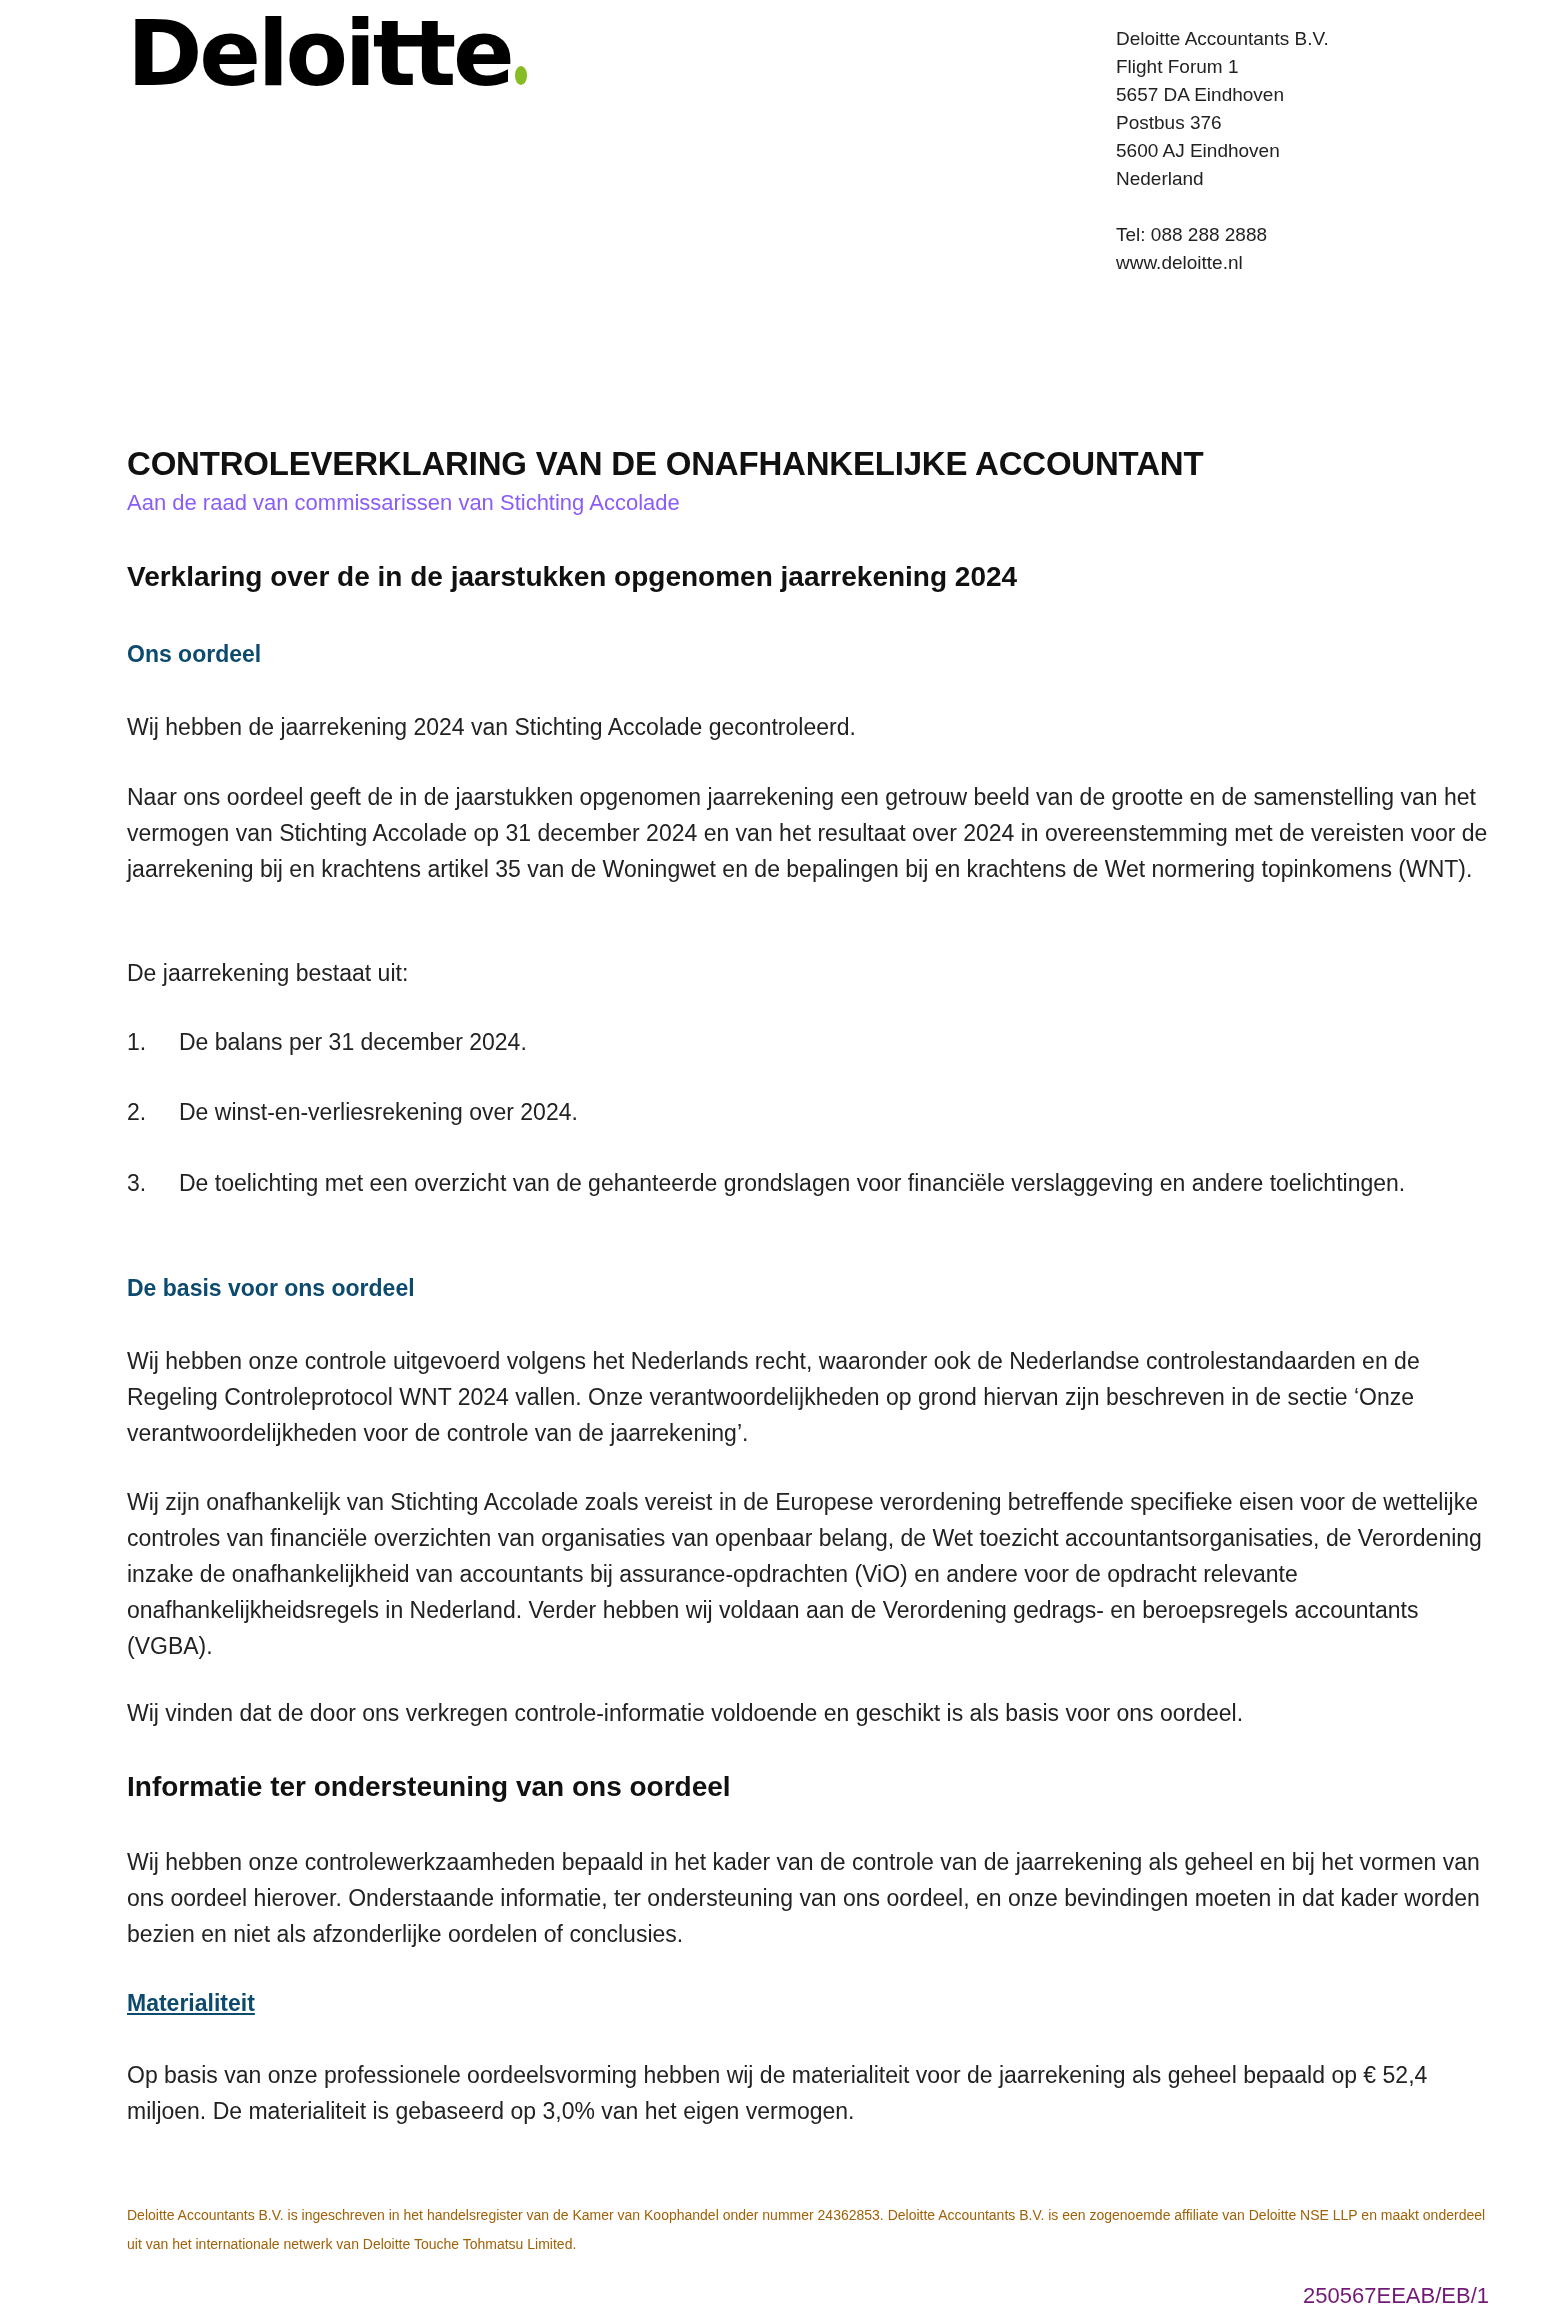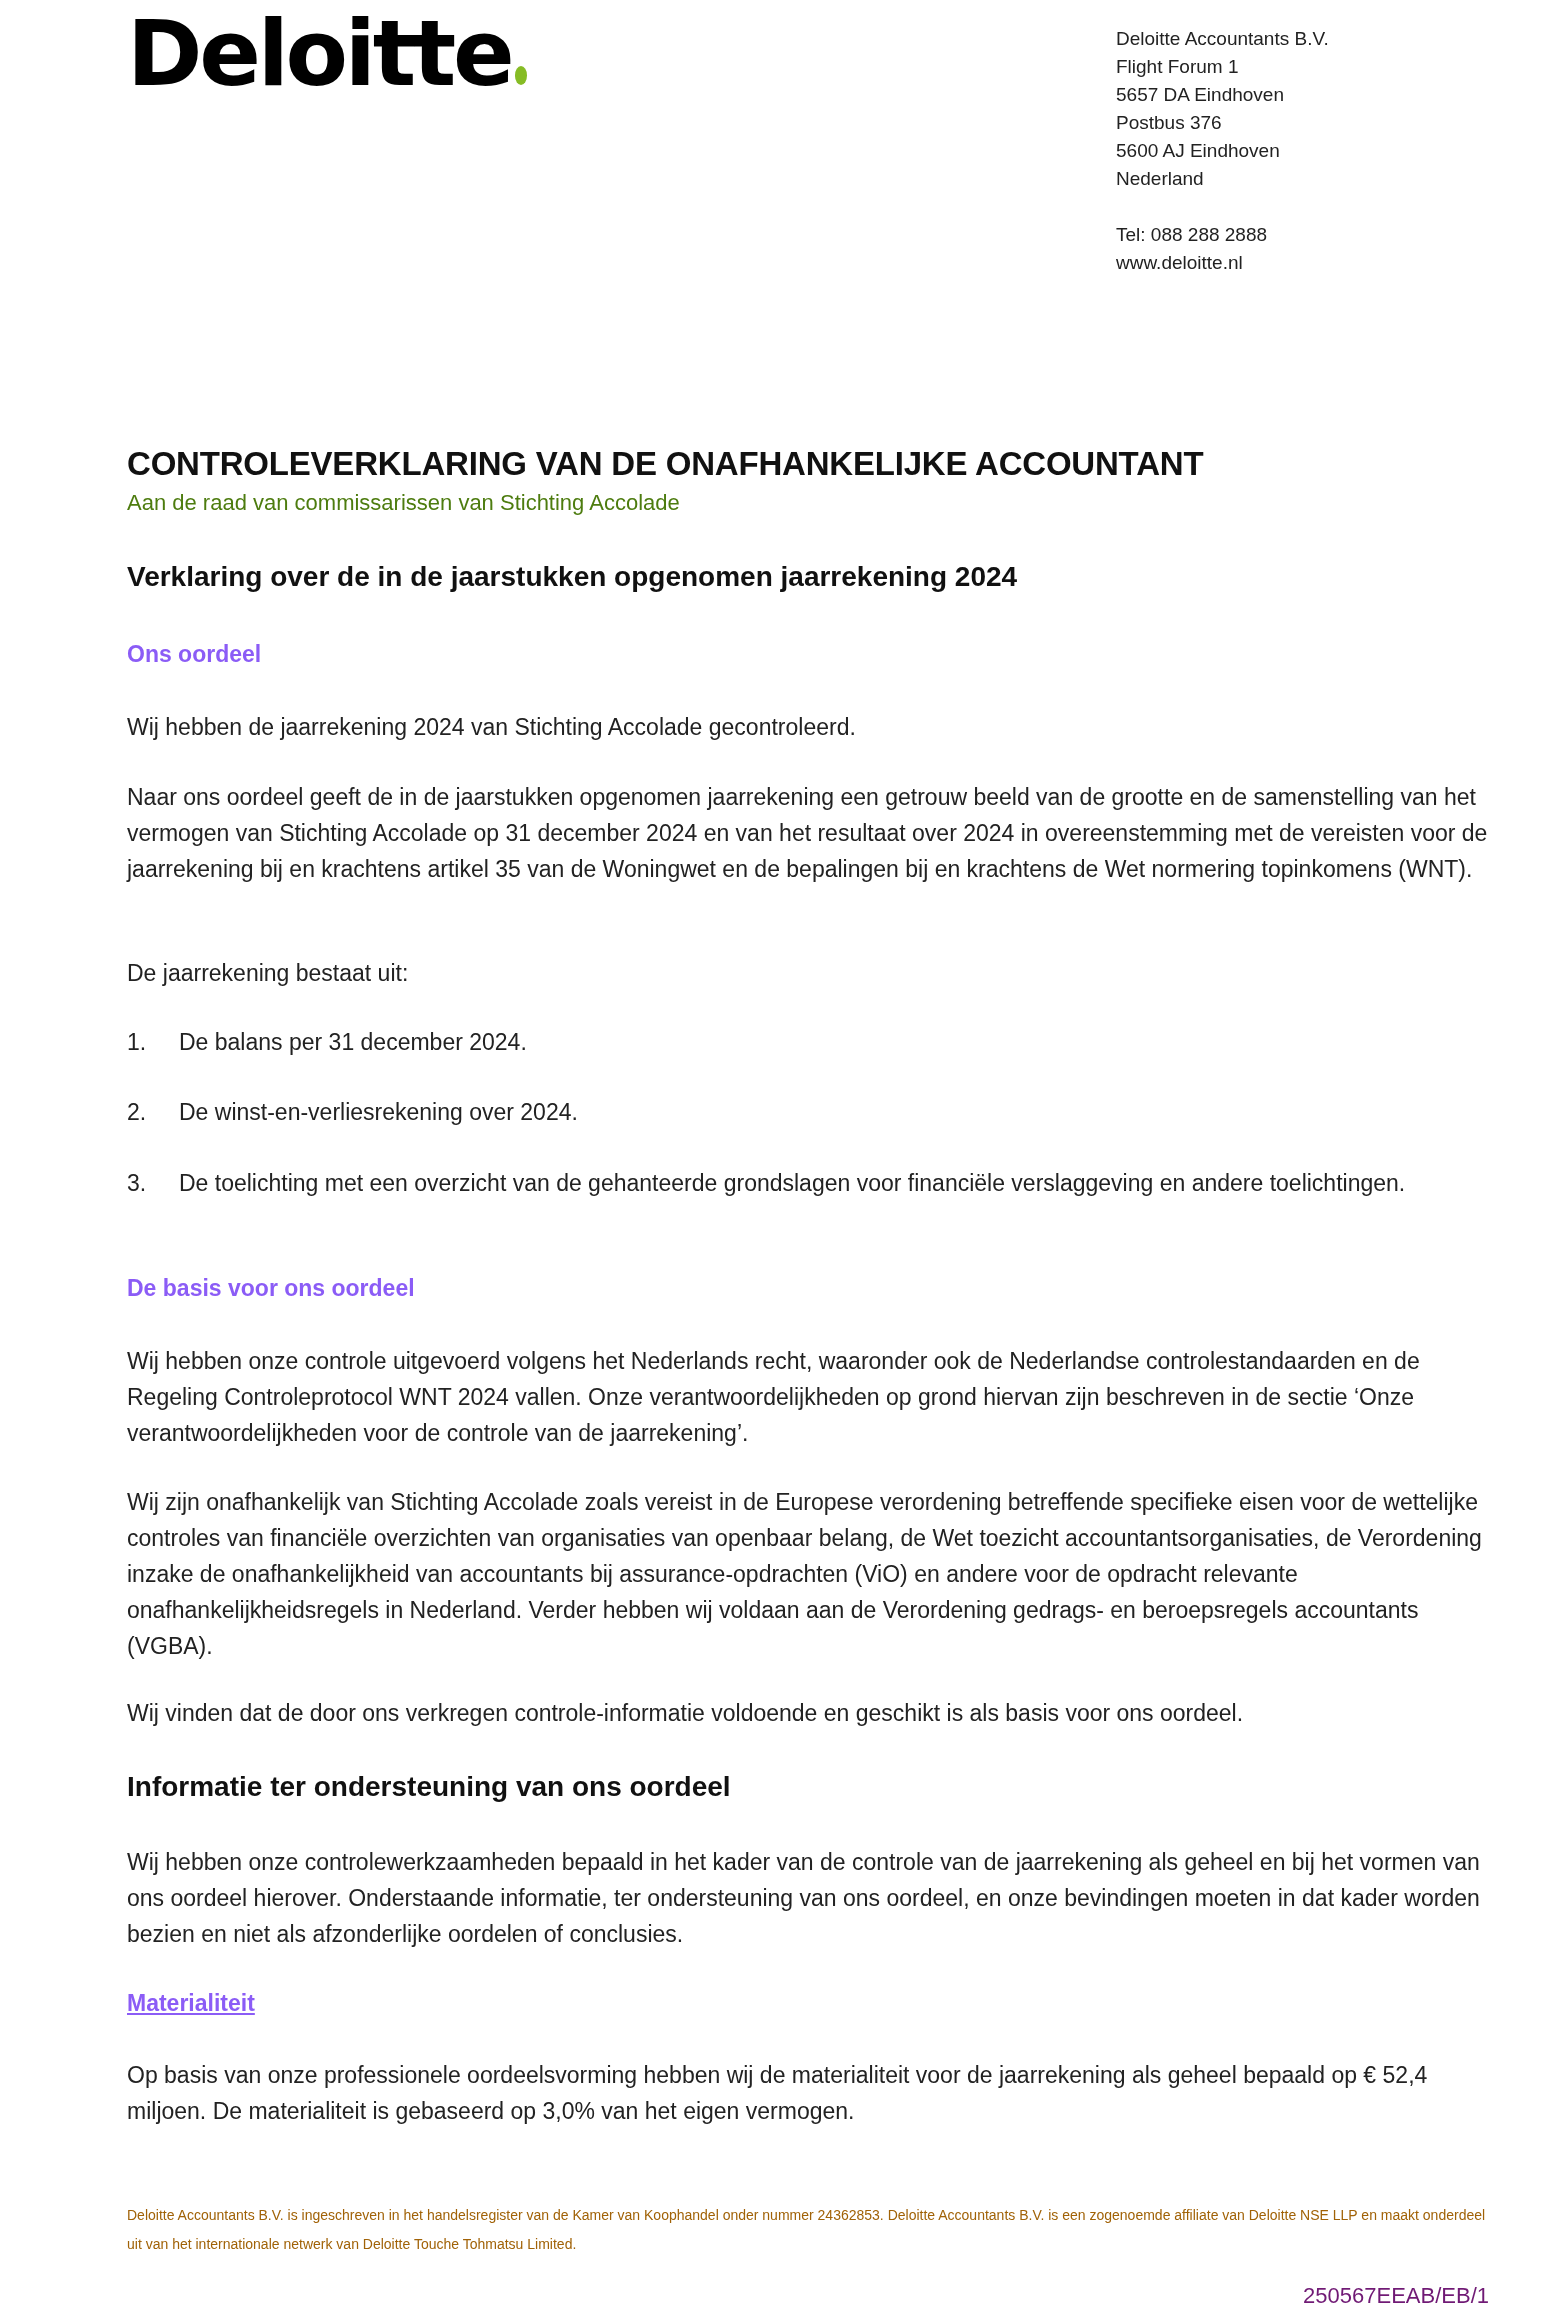--- a/index.html
+++ b/index.html
@@ -67,35 +67,35 @@
       font-weight: bold;
       color: #111111;
       letter-spacing: -0.2px;
       white-space: nowrap;
       margin-top: 40px;
     }
     .addressee {
       position: absolute;
       top: 490px;
       font-size: 22px;
-      color: #4d7c0f;
+      color: #8b5cf6;
       white-space: nowrap;
     }
     .h2 {
       position: absolute;
       font-size: 28px;
       font-weight: bold;
       color: #111111;
       white-space: nowrap;
     }
     .h3 {
       position: absolute;
       font-size: 23px;
       font-weight: bold;
-      color: #8b5cf6;
+      color: #0c4a6e;
       white-space: nowrap;
     }
     .para {
       position: absolute;
       font-size: 23px;
       line-height: 36px;
       color: #222222;
       width: 1371px;
     }
     .list-item {

